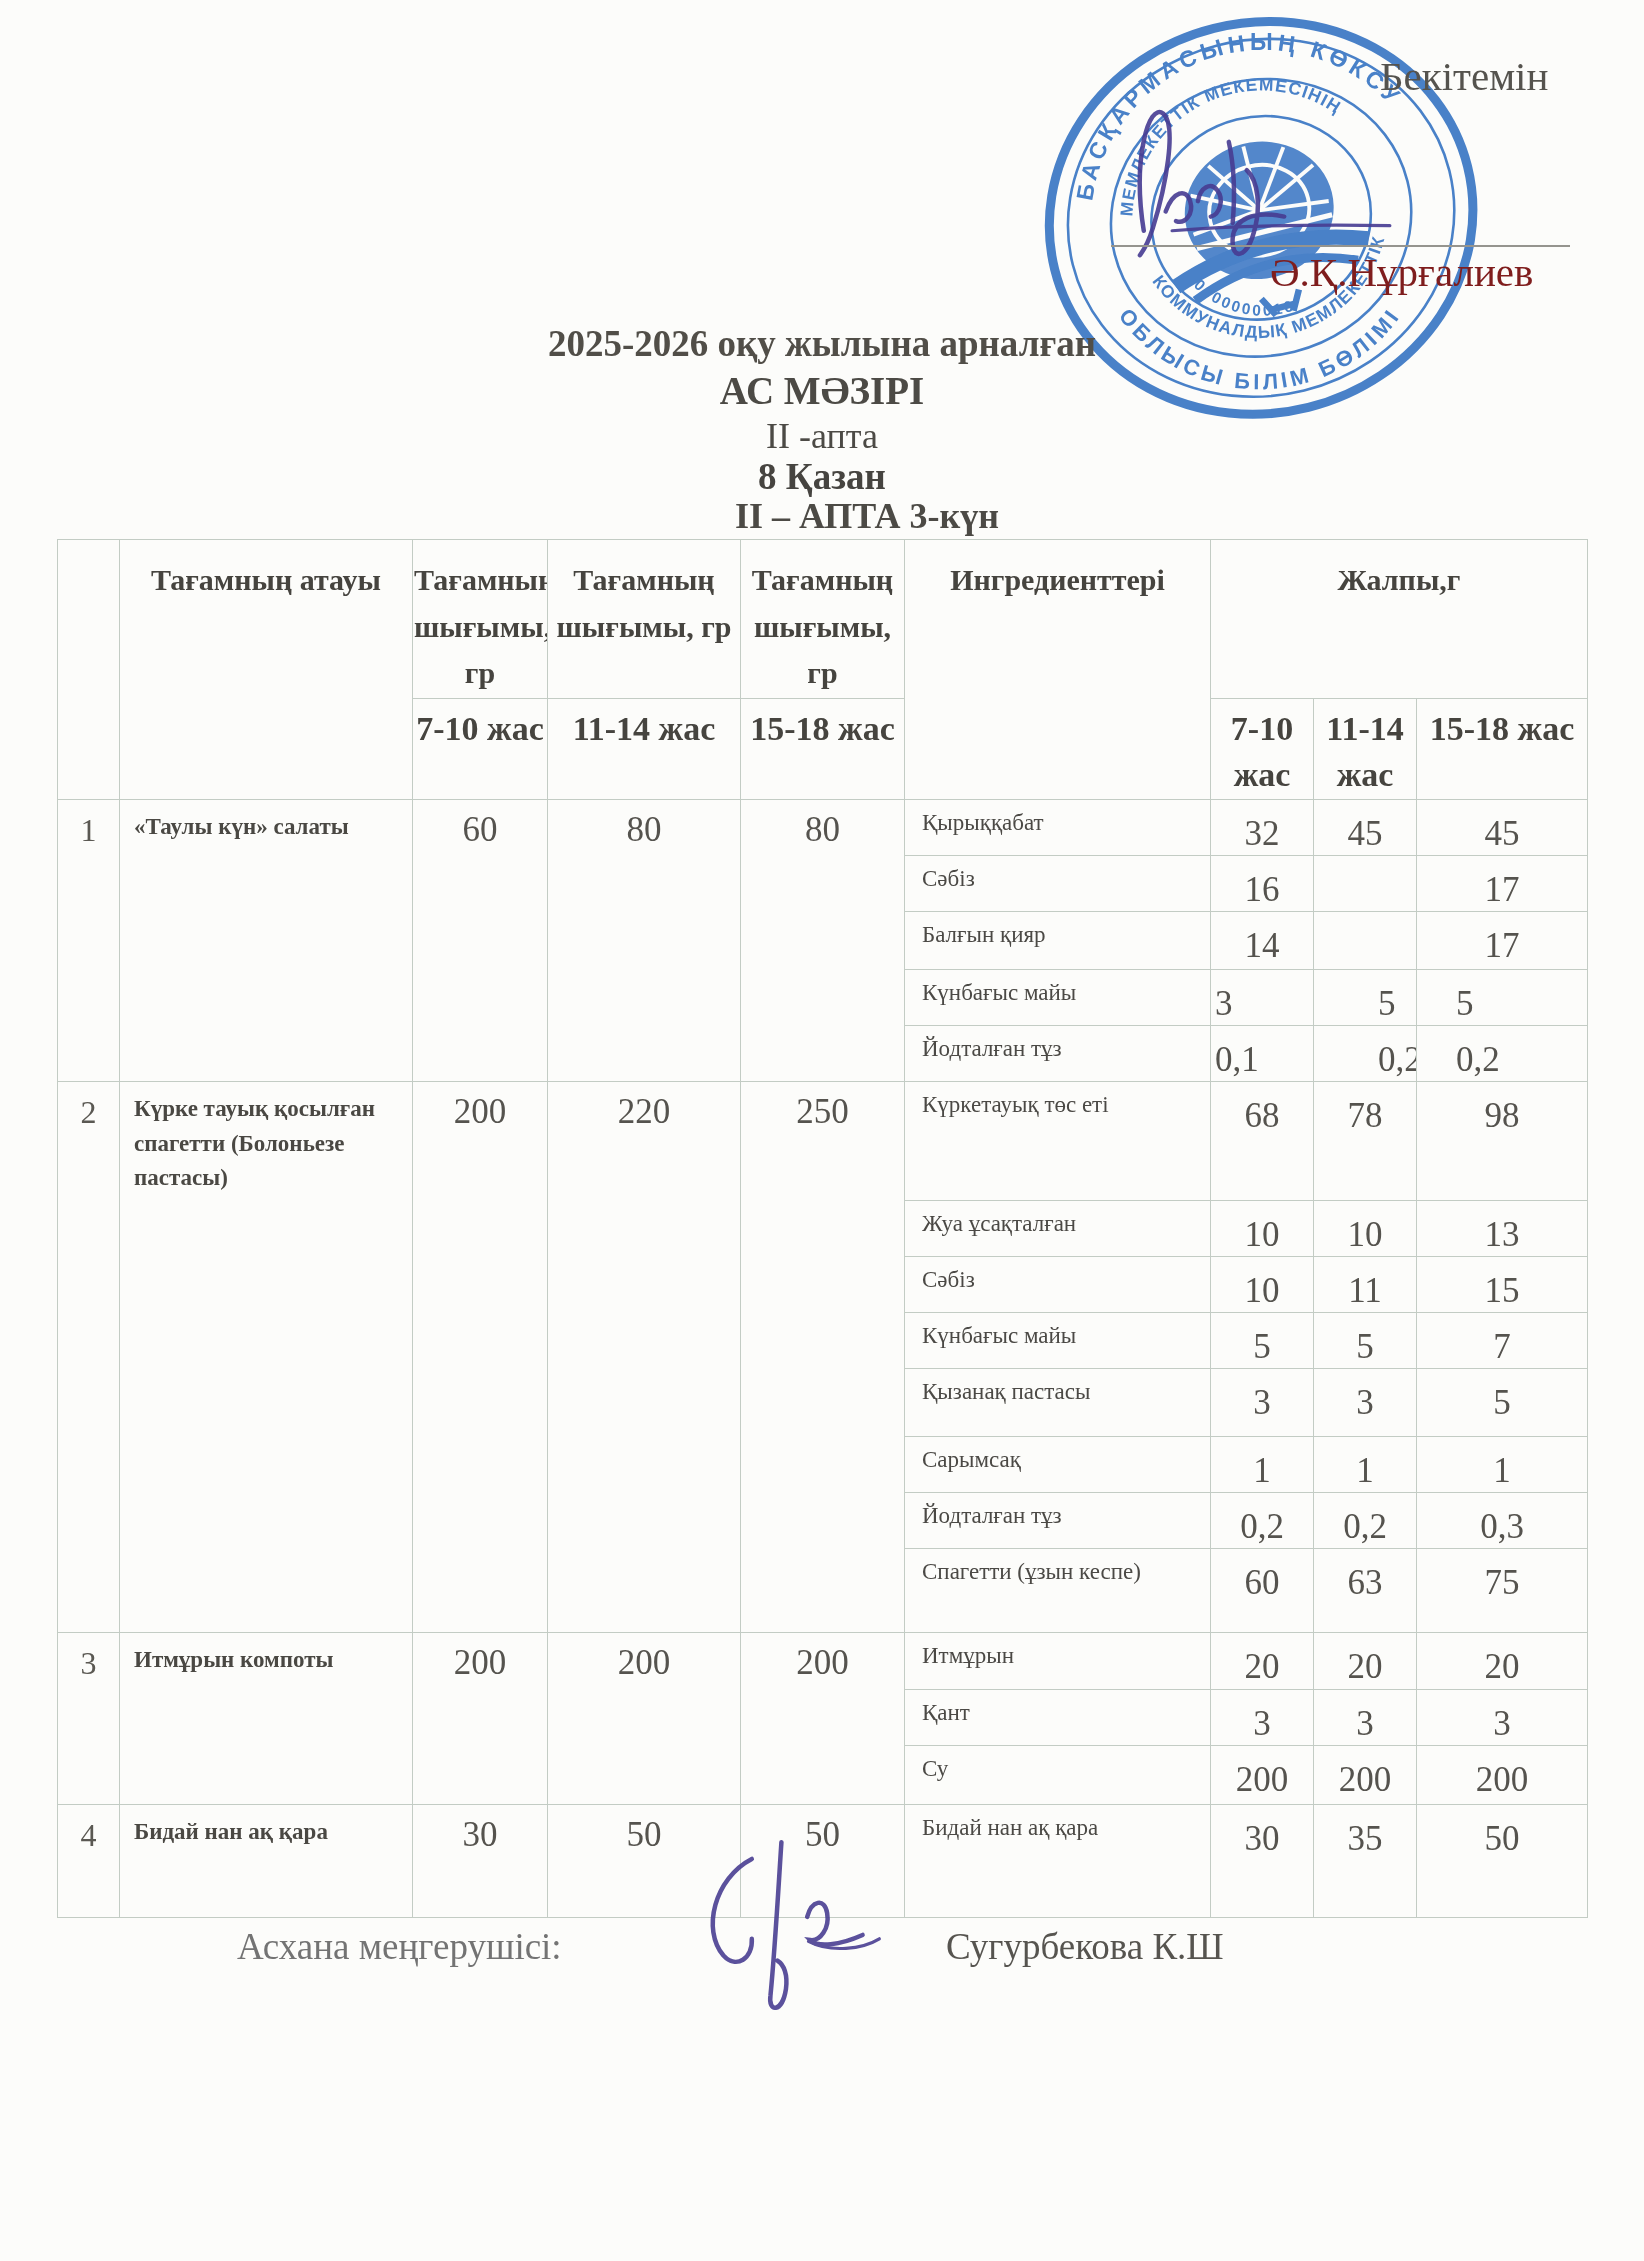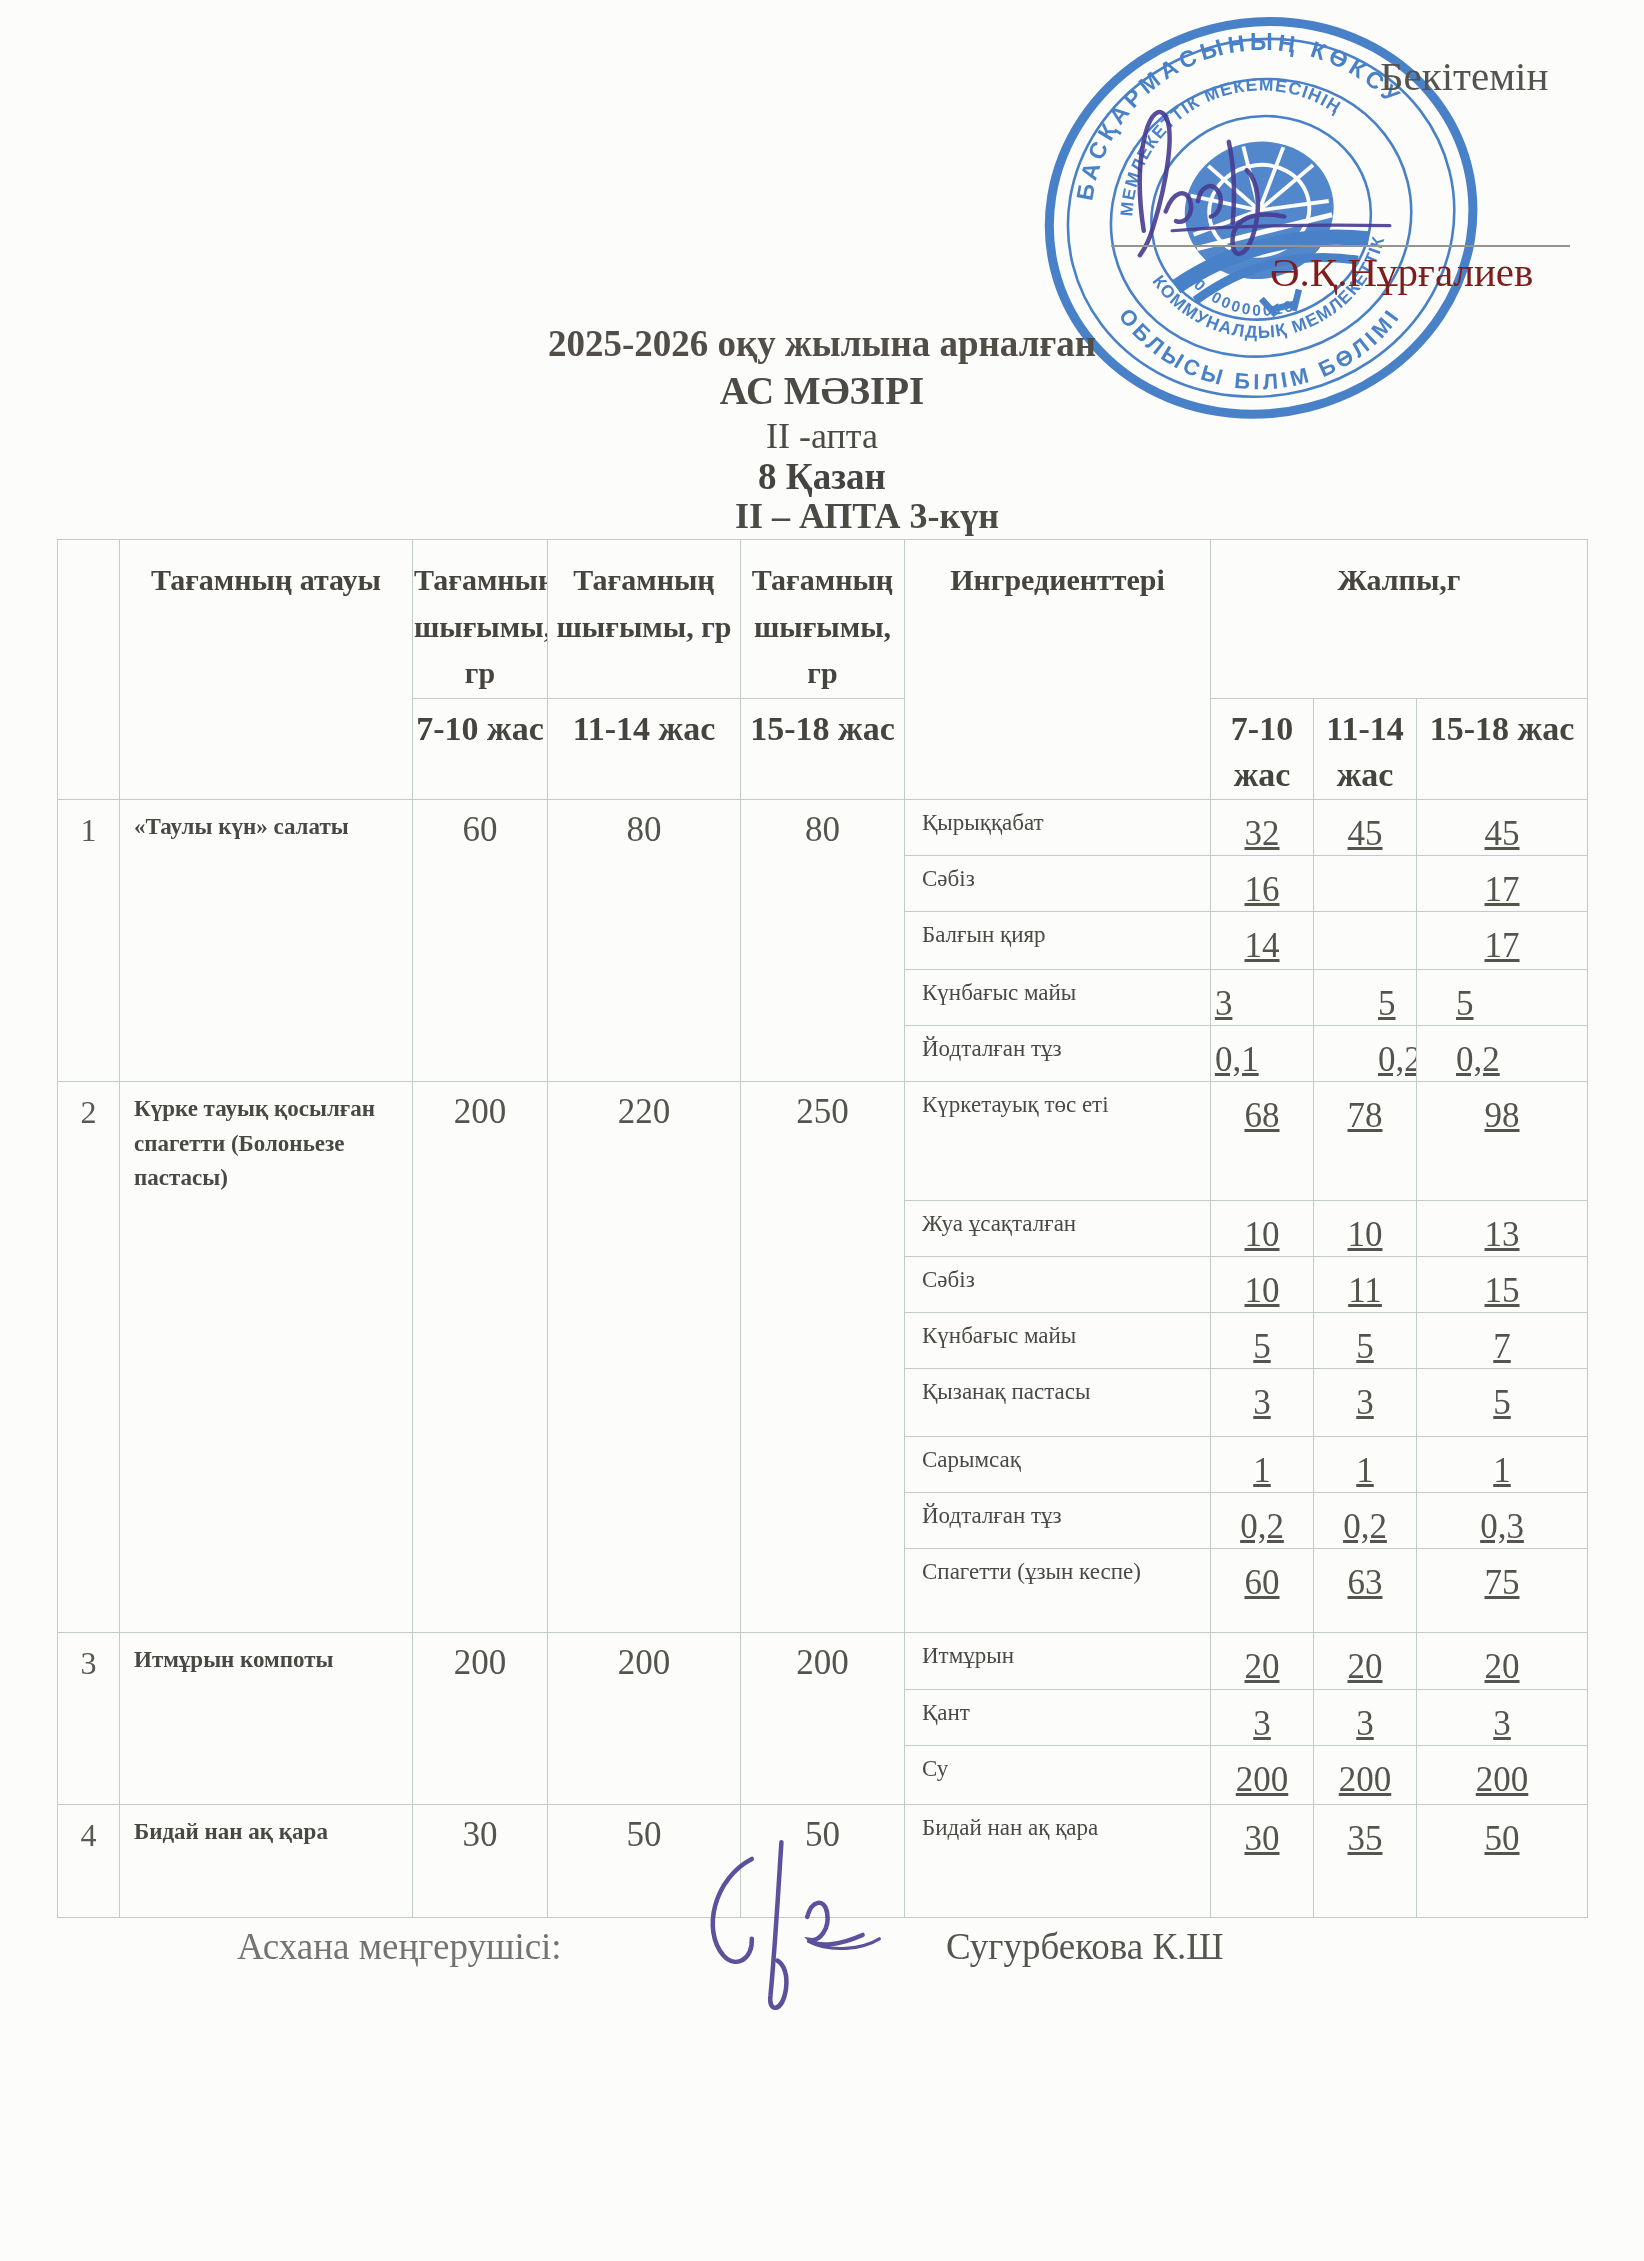--- a/index.html
+++ b/index.html
@@ -33,21 +33,21 @@
   .menu-table th, .menu-table td { border:1.3px solid #c3ccc4; overflow:hidden; }
   .menu-table th {
     font-weight:bold; font-size:30px; color:#46443f;
     vertical-align:top; padding-top:17px; line-height:1.55; text-align:center;
   }
   th.h-age { font-size:34px; padding-top:7.7px; line-height:1.35; }
   td.c-num  { font-size:32px; color:#5a5852; vertical-align:top; text-align:center; padding-top:11.6px; }
   td.c-name { font-size:23px; font-weight:bold; color:#4a4843; vertical-align:top; text-align:left; padding:10.3px 5.2px 0 14px; line-height:1.5; }
   td.c-val  { font-size:35px; color:#55534e; vertical-align:top; text-align:center; padding-top:10.3px; }
   td.c-ing  { font-size:23px; color:#4b4945; vertical-align:top; text-align:left; padding:6.4px 2.6px 0 17px; line-height:1.45; }
-  td.c-g    { font-size:35px; color:#55534e; vertical-align:top; text-align:center; padding-top:14px;text-decoration:underline; }
+  td.c-g    { font-size:35px; color:#55534e; vertical-align:top; text-align:center; padding-top:14px; }
   tr.g-left td.c-g { text-align:left; }
   tr.g-left td.g1 { padding-left:3.9px; }
   tr.g-left td.g2 { padding-left:64px; }
   tr.g-left td.g3 { padding-left:39px; }
 
   
   .footer-label { top:1925px; left:237px; font-size:37px; color:#737373; }
   .footer-name  { top:1925px; left:946px; font-size:37px; color:#56544f; }
 
   .stamp-svg { top:5.2px; left:1029px; }

